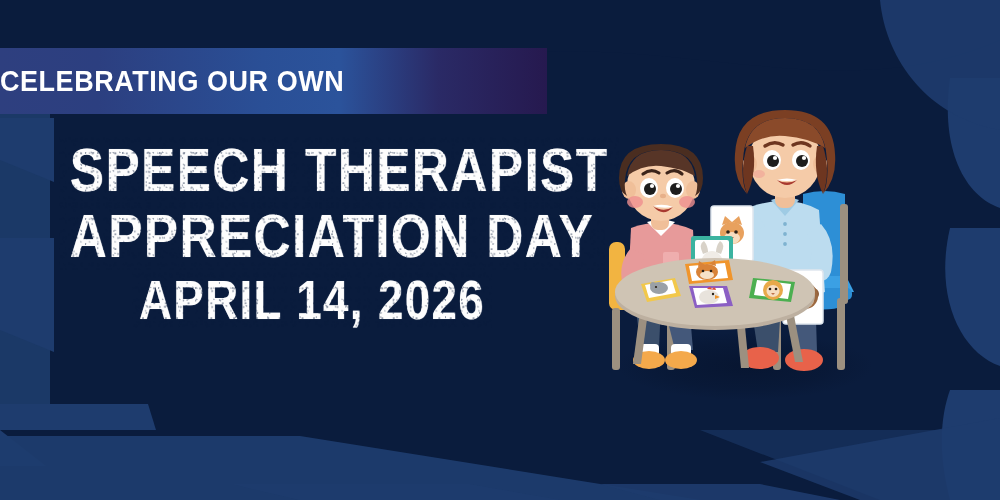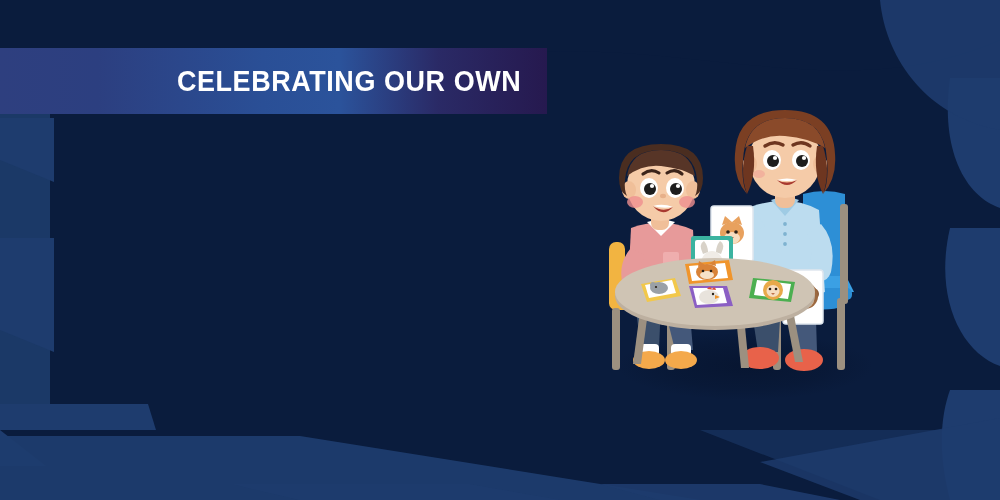--- a/index.html
+++ b/index.html
@@ -22,21 +22,20 @@
   .bg-pattern { position:absolute; inset:0; width:100%; height:100%; }
   .bg-pattern svg { display:block; width:1000px; height:500px; }
 
   
   .ribbon {
     position:absolute;
     left:0; top:48px;
     width:547px; height:66px;
     display:flex; align-items:center;
     z-index:6;
-    justify-content:flex-end;
   }
   .ribbon-label {
     font-family:"Liberation Sans", sans-serif;
     font-weight:700;
     font-size:29px;
     letter-spacing:0.6px;
     color:#ffffff;
     white-space:nowrap;
     transform:scaleX(0.93);
     transform-origin:left center;
@@ -157,20 +156,31 @@
       <path d="M880,0 L1000,0 L1000,130 C930,118 886,62 880,0 Z" fill="#1e3c6e" opacity="0.9"></path>
 
       <rect x="0" y="48" width="547" height="66" fill="url(#ribbonGrad)"></rect>
     </svg>
   </div>
 
   <div class="ribbon">
     <span class="ribbon-label">CELEBRATING OUR OWN</span>
   </div>
 
+  <div class="headline">
+    <div class="headline-line line-1">
+      <span class="grunge">SPEECH THERAPIST</span>
+    </div>
+    <div class="headline-line line-2">
+      <span class="grunge">APPRECIATION DAY</span>
+    </div>
+    <div class="headline-line line-3">
+      <span class="grunge">APRIL 14, 2026</span>
+    </div>
+  </div>
 
   <div class="illustration">
     <svg viewBox="0 0 310 320" xmlns="http://www.w3.org/2000/svg">
       <defs>
         <radialGradient id="shadowGrad" cx="0.5" cy="0.5" r="0.5">
           <stop offset="0%" stop-color="#071530" stop-opacity="0.9"></stop>
           <stop offset="65%" stop-color="#071530" stop-opacity="0.45"></stop>
           <stop offset="100%" stop-color="#071530" stop-opacity="0"></stop>
         </radialGradient>
       </defs>

